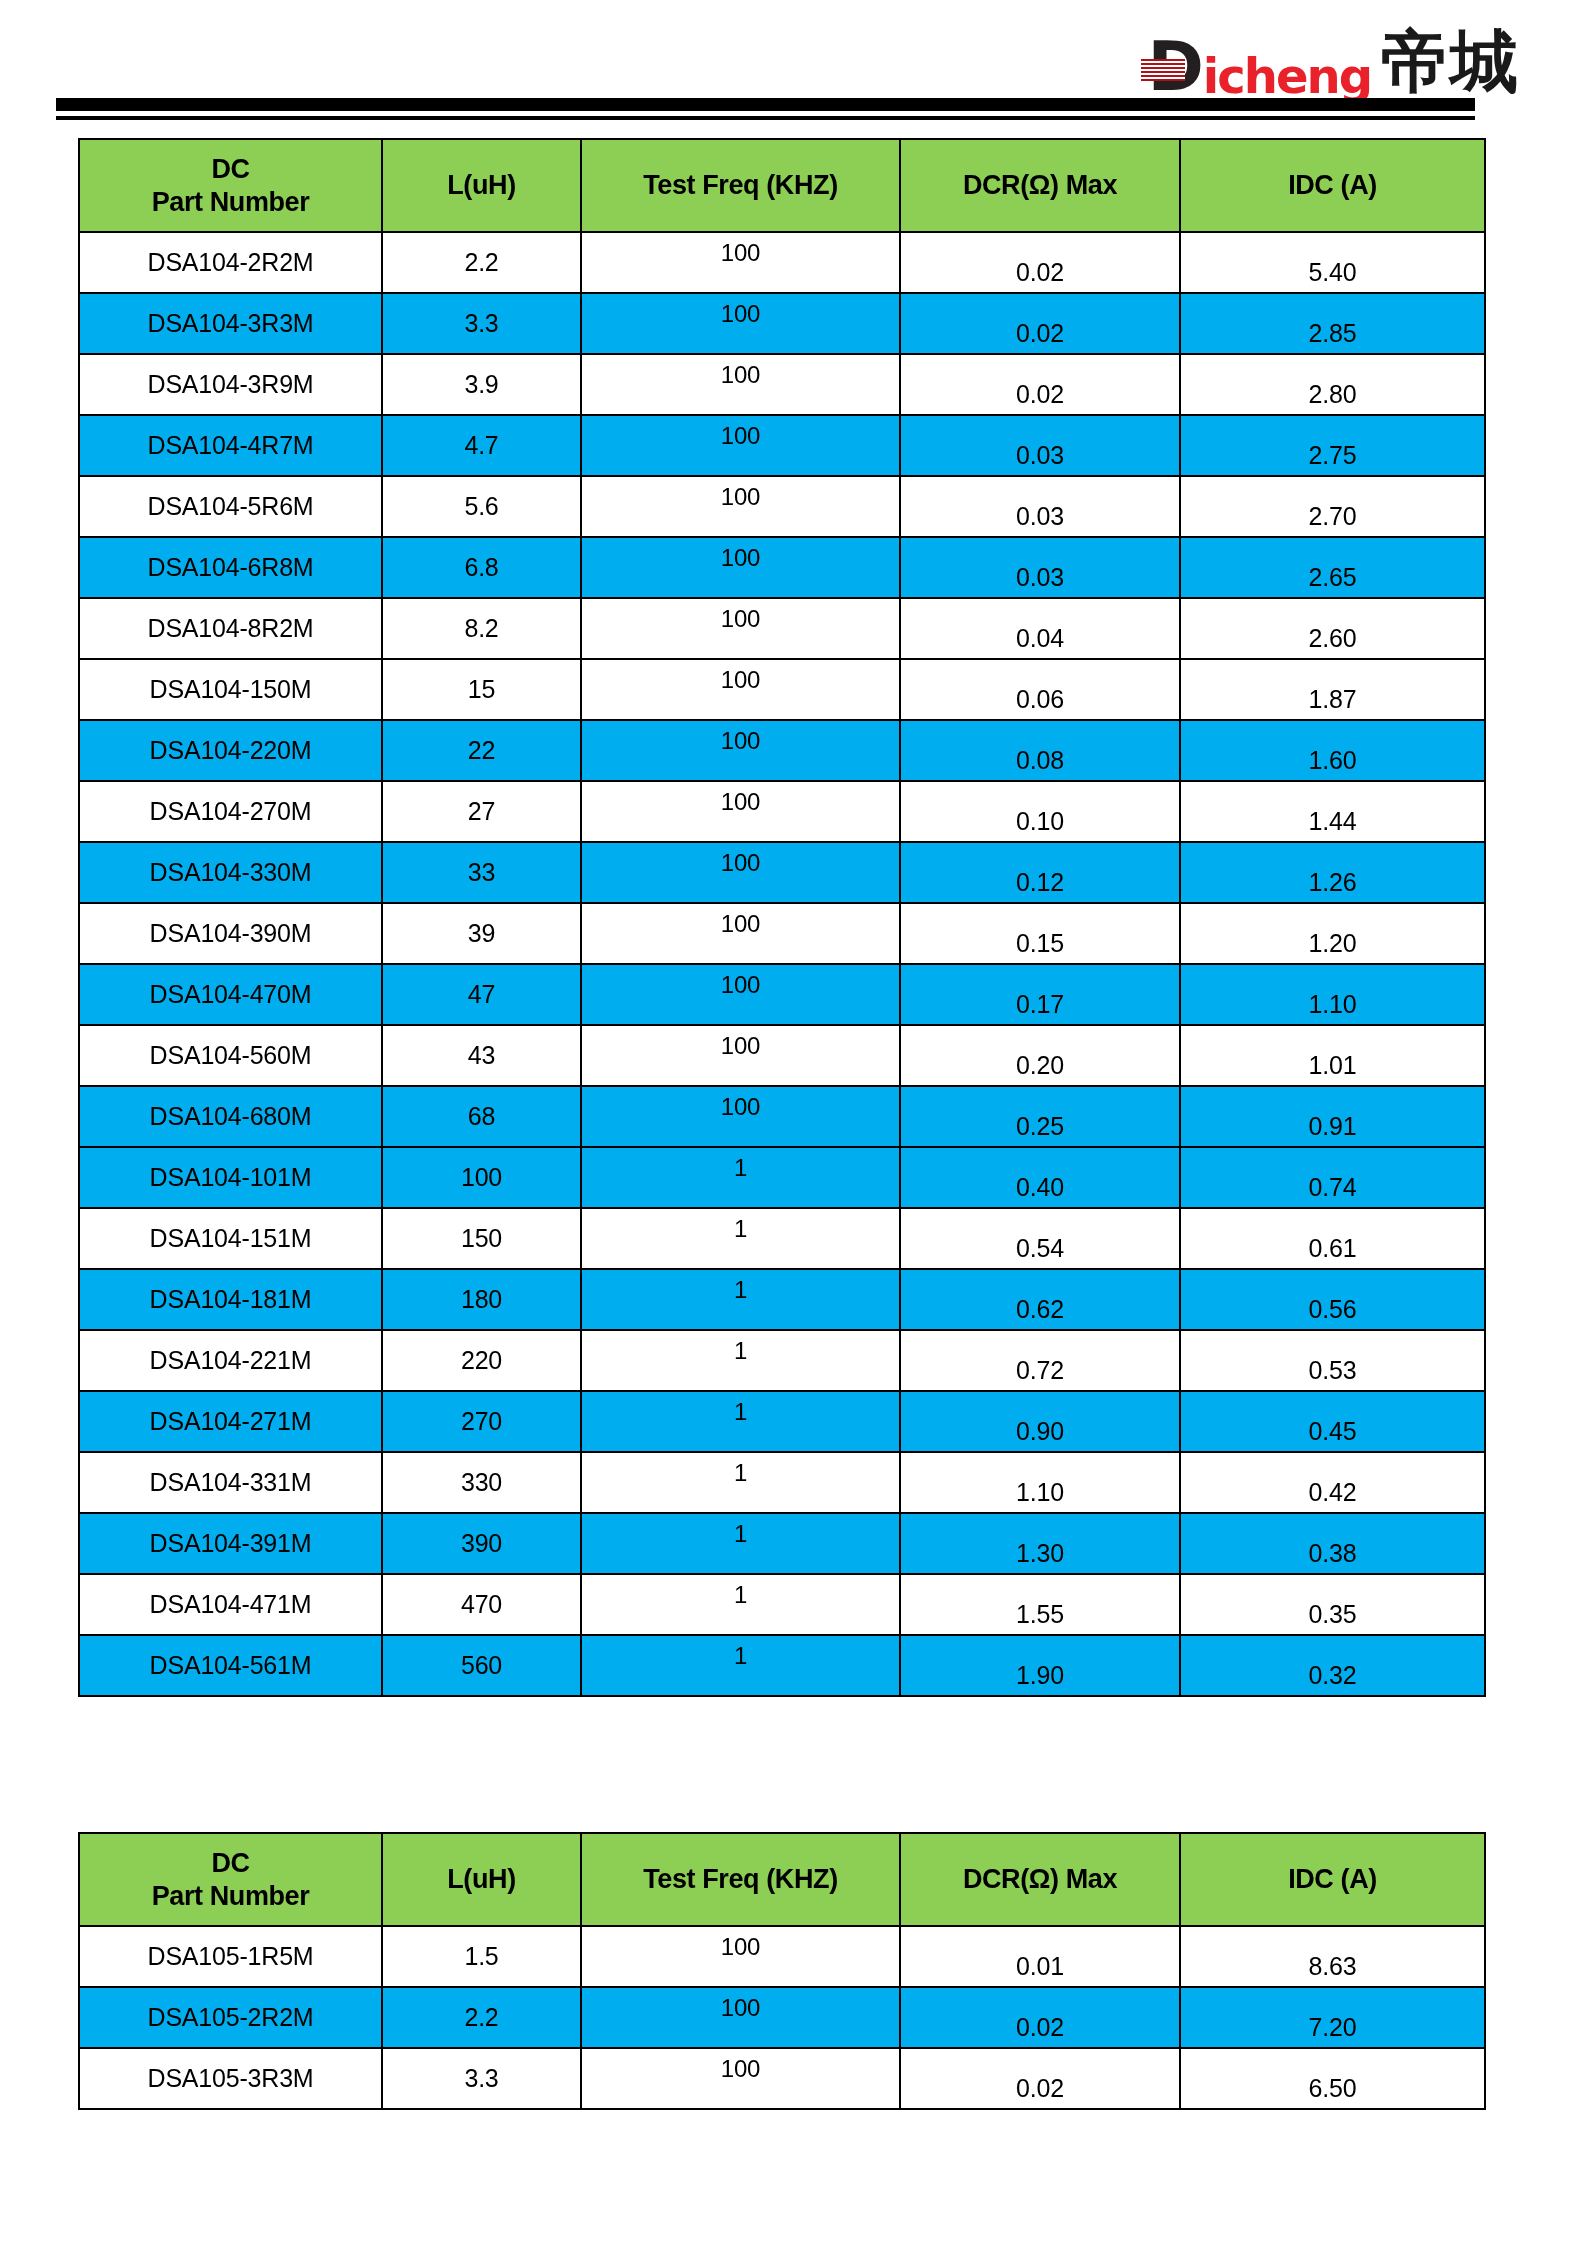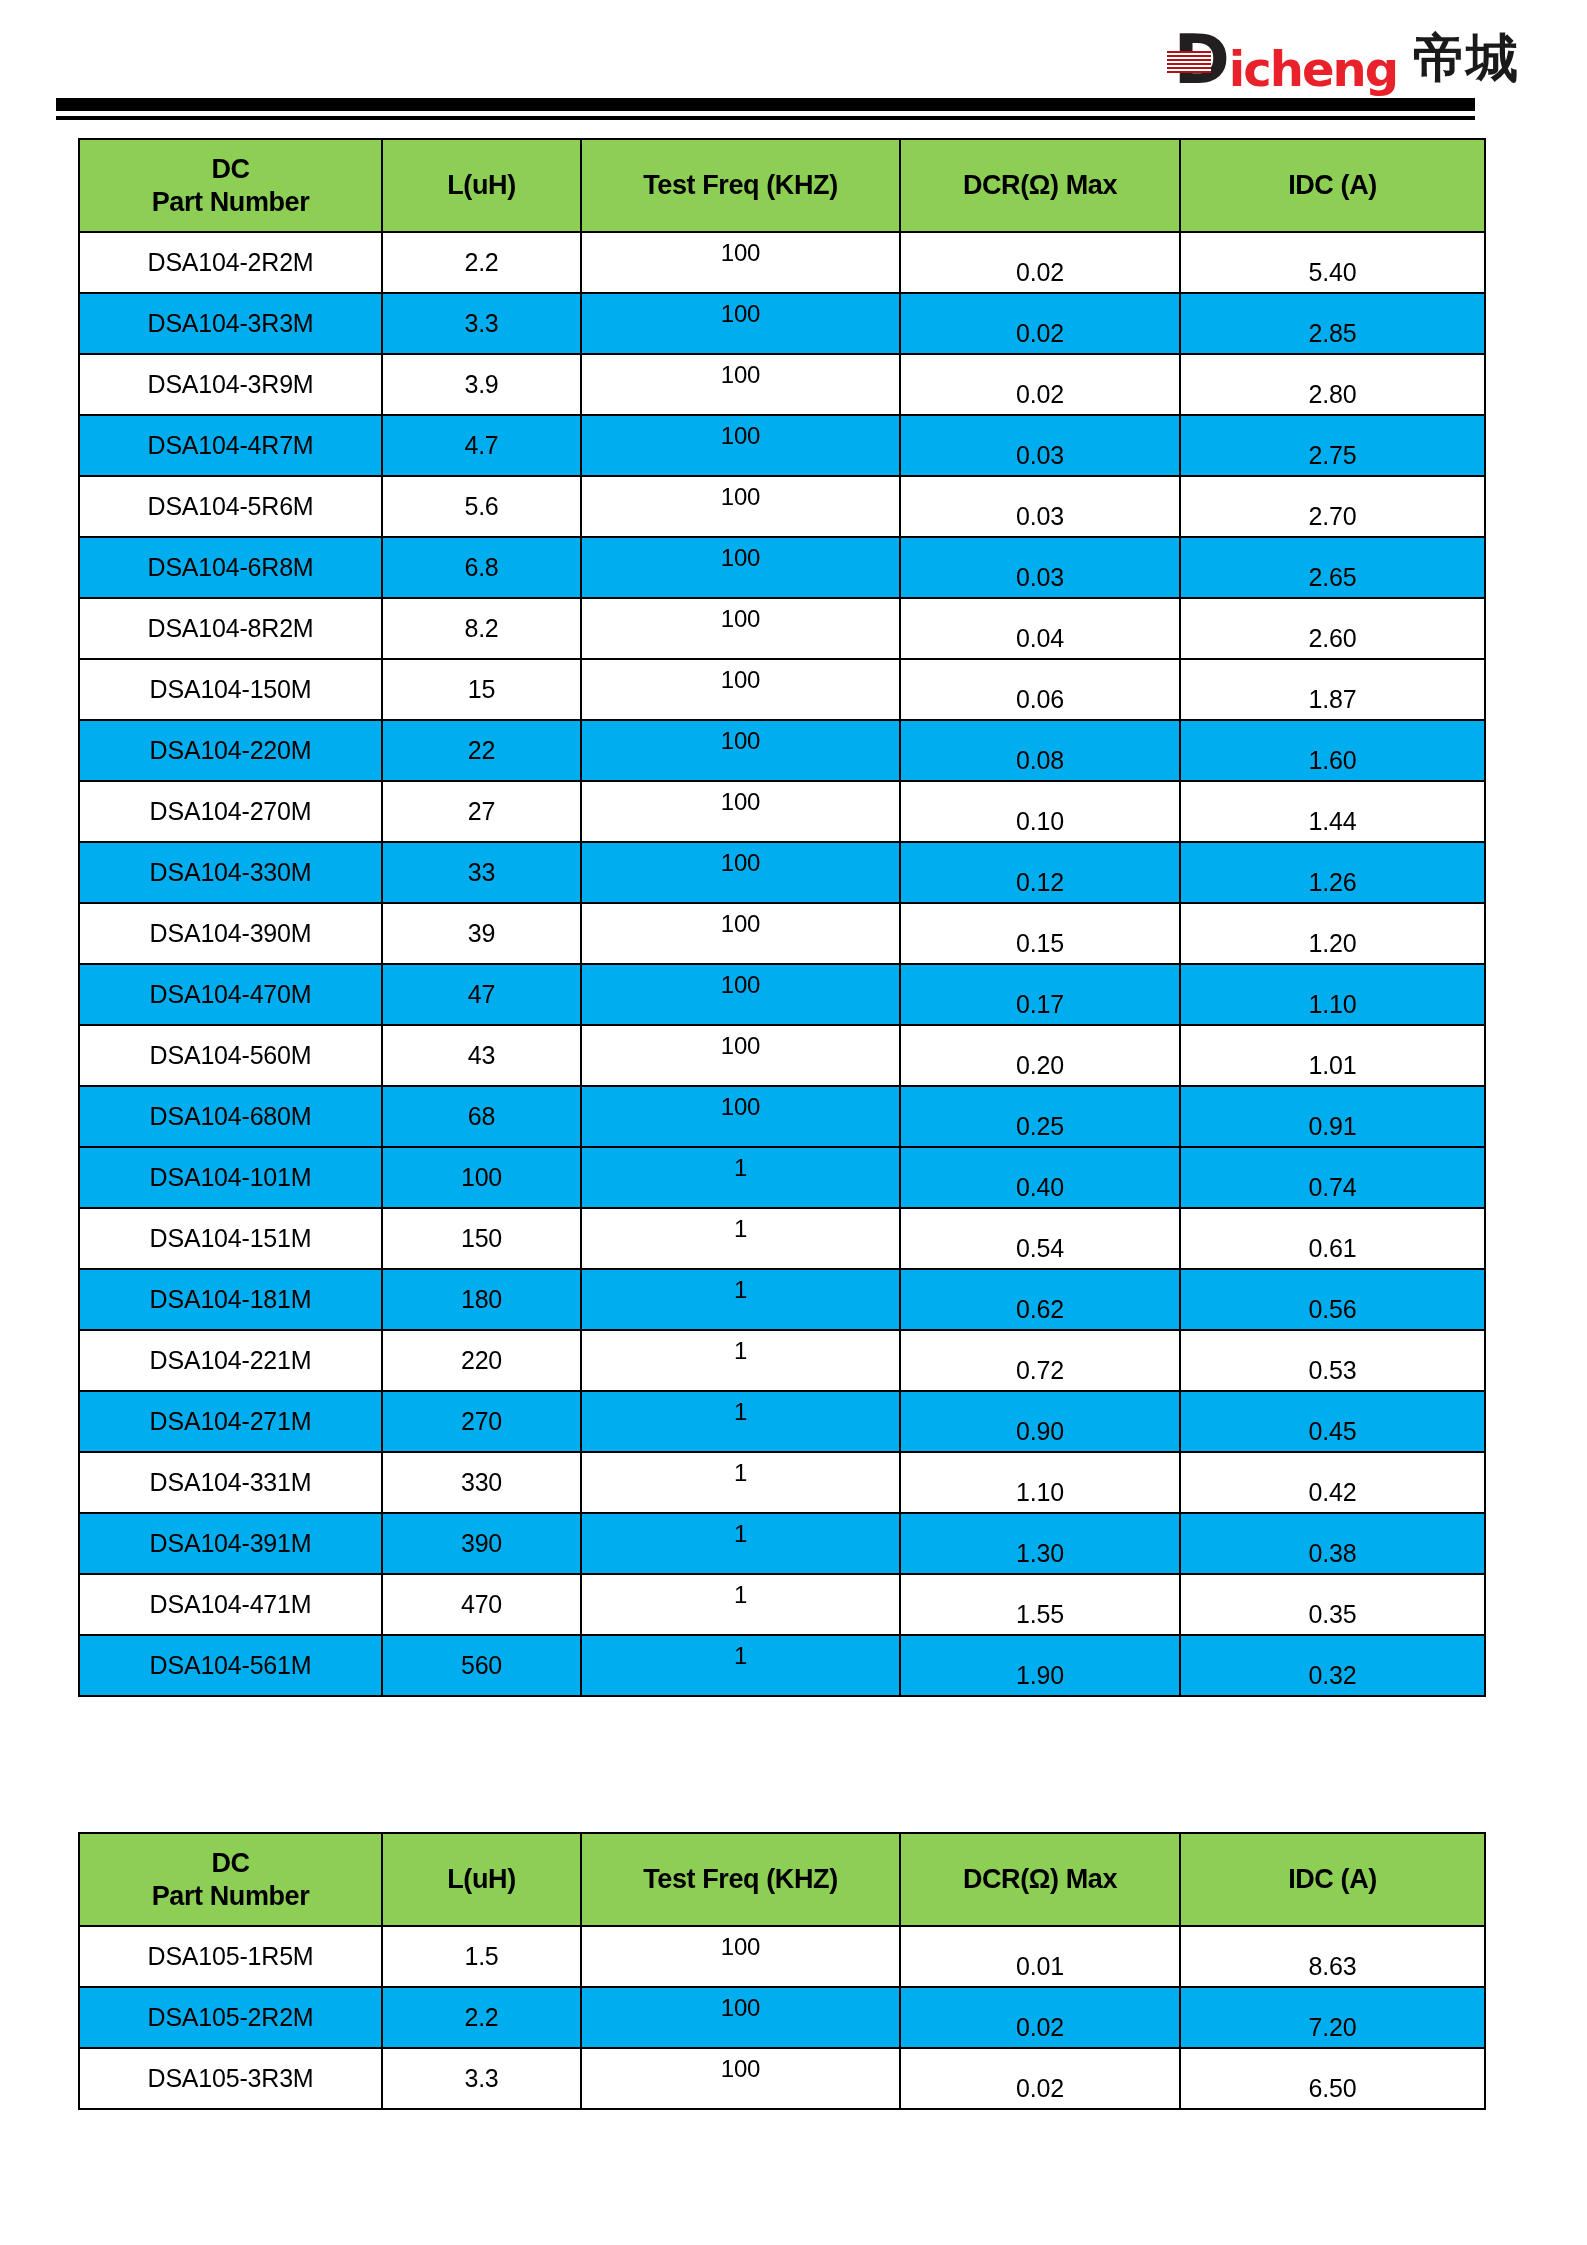--- a/index.html
+++ b/index.html
@@ -58,25 +58,25 @@
   }
   .logo-icheng {
     font-family: "DejaVu Sans", sans-serif;
     font-weight: bold;
     font-size: 48px;
     color: #e8212a;
     letter-spacing: -2px;
     line-height: 0.95;
   }
   .logo-cn {
-    font-family: Liberation Mono, monospace;
+    font-family: Liberation Serif, serif;
     font-weight: bold;
-    font-size: 52px;
+    font-size: 68px;
     color: #1a1a1a;
-    margin-left: 16px;
+    margin-left: 10px;
     margin-bottom: 4px;
     letter-spacing: 1px;
   }
 
   .rule-thick {
     position: absolute;
     left: 56px;
     right: 112px;
     top: 98px;
     height: 13px;

